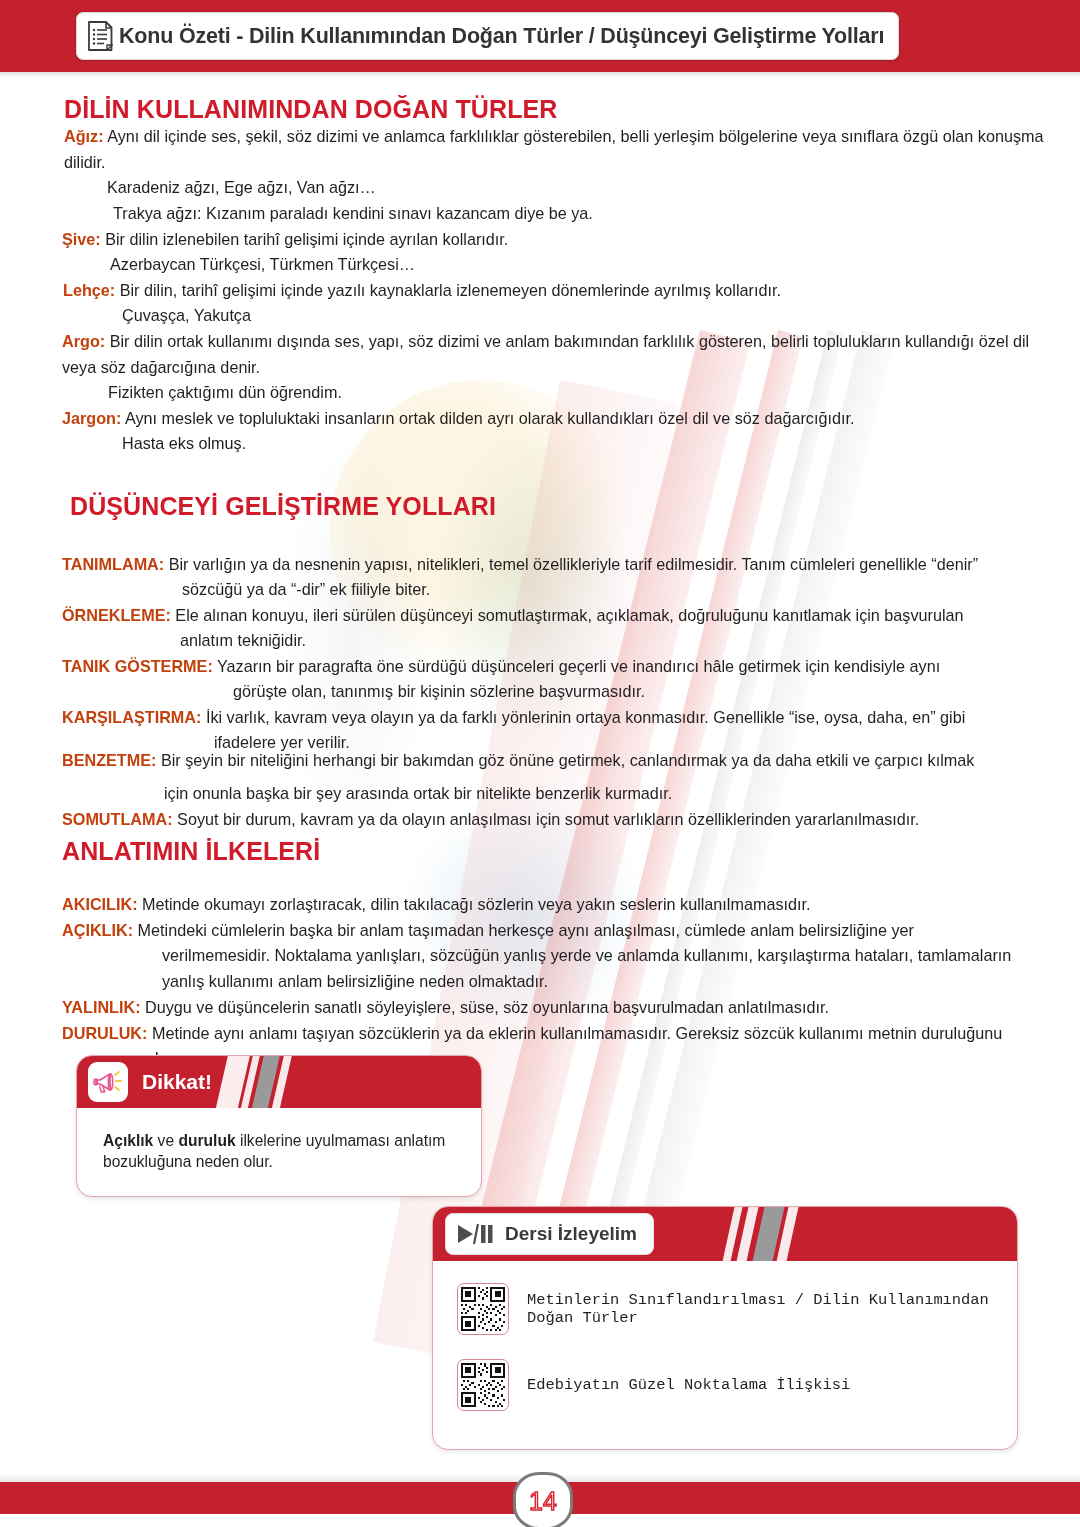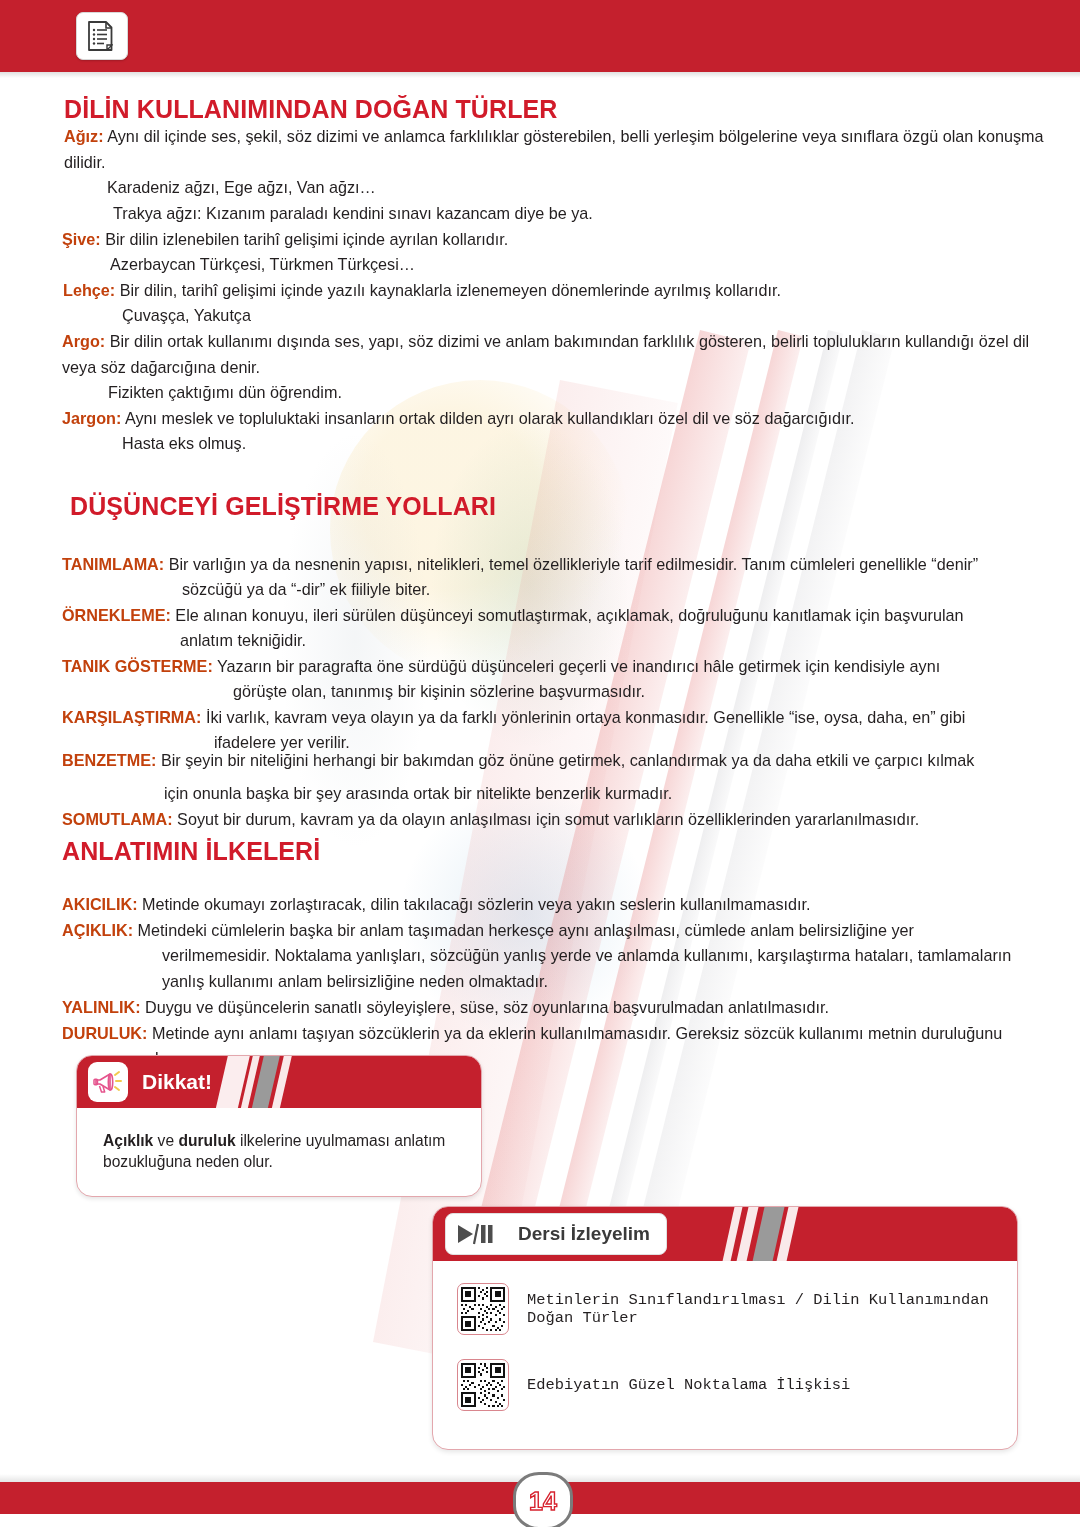--- a/index.html
+++ b/index.html
@@ -185,21 +185,21 @@
     display: flex;
     align-items: center;
     overflow: hidden;
   }
   .video-plate {
     margin-left: 12px;
     height: 40px;
     padding: 0 16px 0 10px;
     background: #ffffff;
     border-radius: 8px;
-    display: flex; align-items: center; gap: 22px;
+    display: flex; align-items: center; gap: 9px;
     border: 1px solid #e0e0e0;
   }
   .video-plate-text {
     font-size: 19px;
     font-weight: bold;
     color: #3a3a3a;
   }
   .video-body { padding: 16px 0 0 0; font-family: Liberation Mono, monospace; }
   .qr-row {
     display: flex;
@@ -242,21 +242,21 @@
     left: 513px; top: 1472px;
     width: 54px; height: 52px;
     background: #ffffff;
     border: 3px solid #7b7b7b;
     border-radius: 26px / 24px;
     display: flex; align-items: center; justify-content: center;
     z-index: 6;
   }
   .page-num {
     font-size: 25px;
-    font-weight: bold;
+    font-weight: normal;
     color: #ffffff;
     -webkit-text-stroke: 1.4px #d7232f;
     letter-spacing: 0px;
   }
 </style>
 </head>
 <body>
 
 <div id="page">
 
@@ -280,20 +280,21 @@
       <path d="M20 29 l5-5 h-5 Z" fill="#ffffff" stroke="#3a3a3a" stroke-width="1.4"></path>
       <circle cx="7" cy="9" r="1.2" fill="#3a3a3a"></circle>
         <rect x="10" y="8.2" width="10" height="1.6" fill="#3a3a3a"></rect>
       <circle cx="7" cy="13.5" r="1.2" fill="#3a3a3a"></circle>
         <rect x="10" y="12.7" width="10" height="1.6" fill="#3a3a3a"></rect>
       <circle cx="7" cy="18" r="1.2" fill="#3a3a3a"></circle>
         <rect x="10" y="17.2" width="10" height="1.6" fill="#3a3a3a"></rect>
       <circle cx="7" cy="22.5" r="1.2" fill="#3a3a3a"></circle>
         <rect x="10" y="21.7" width="7" height="1.6" fill="#3a3a3a"></rect>
     </svg>
+    <span class="title-text">Konu Özeti - Dilin Kullanımından Doğan Türler / Düşünceyi Geliştirme Yolları</span>
   </div>
 
   <div class="content">
 
     <h2 class="h-section h1-pos">DİLİN KULLANIMINDAN DOĞAN TÜRLER</h2>
 
     <div class="para" style="left:64px; top:52px; width:985px; text-indent:0;">
       <span class="term">Ağız:</span>
       <span>Aynı dil içinde ses, şekil, söz dizimi ve anlamca farklılıklar gösterebilen, belli yerleşim bölgelerine veya sınıflara özgü olan konuşma dilidir.</span>
     </div>

